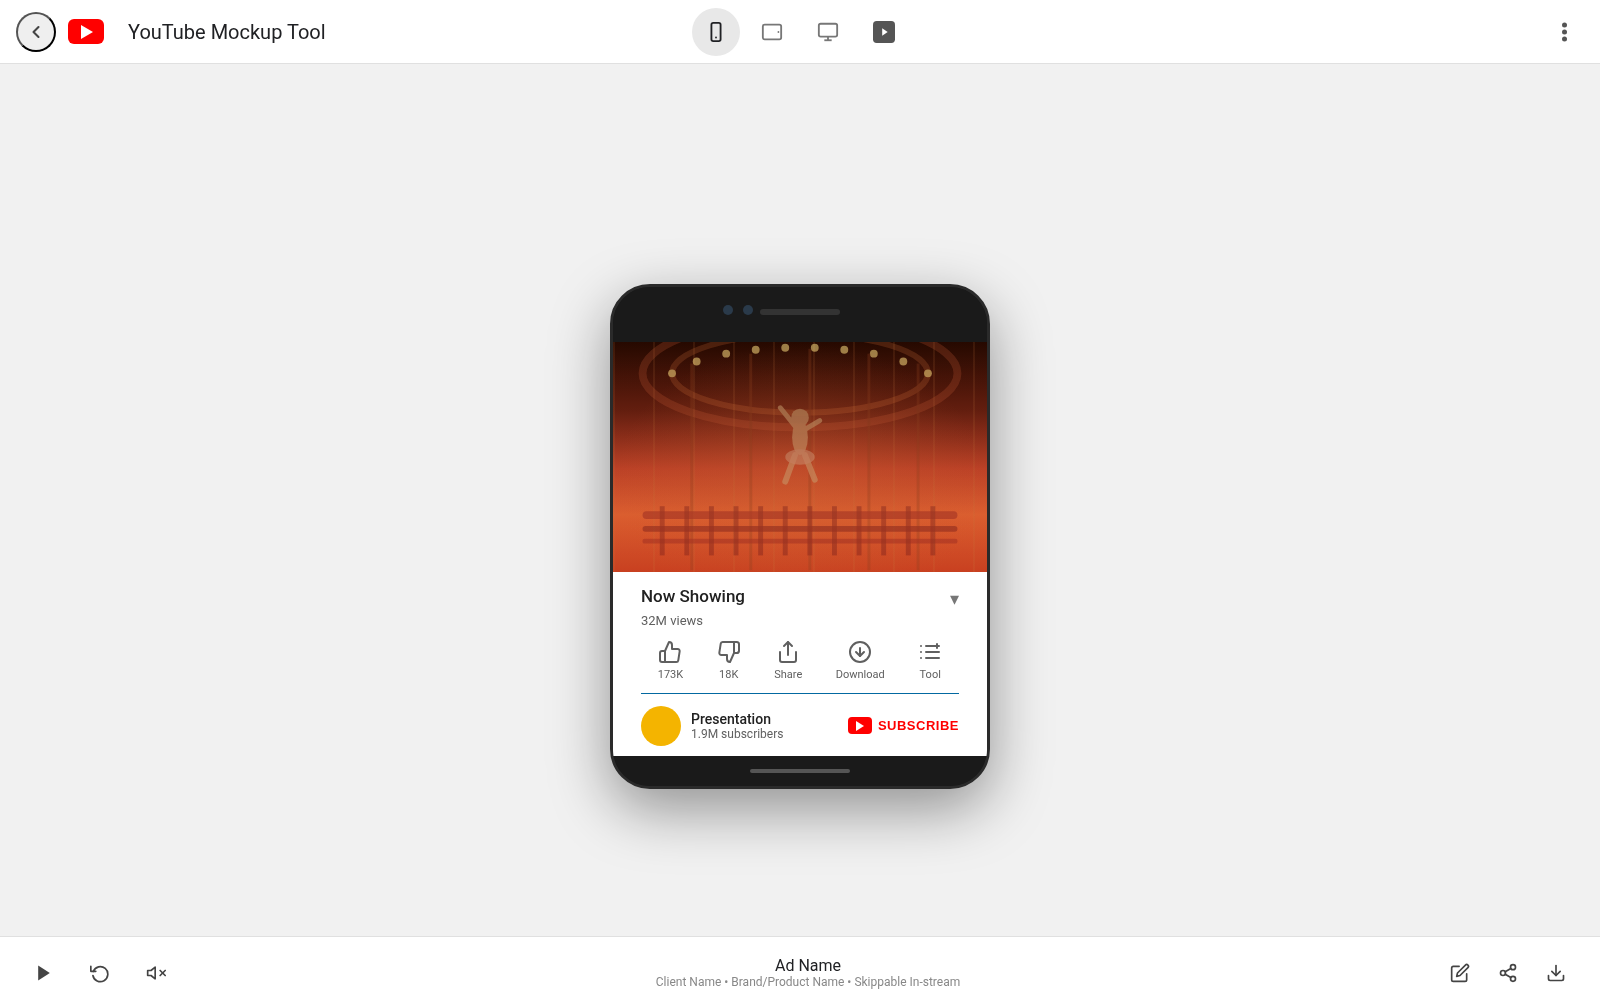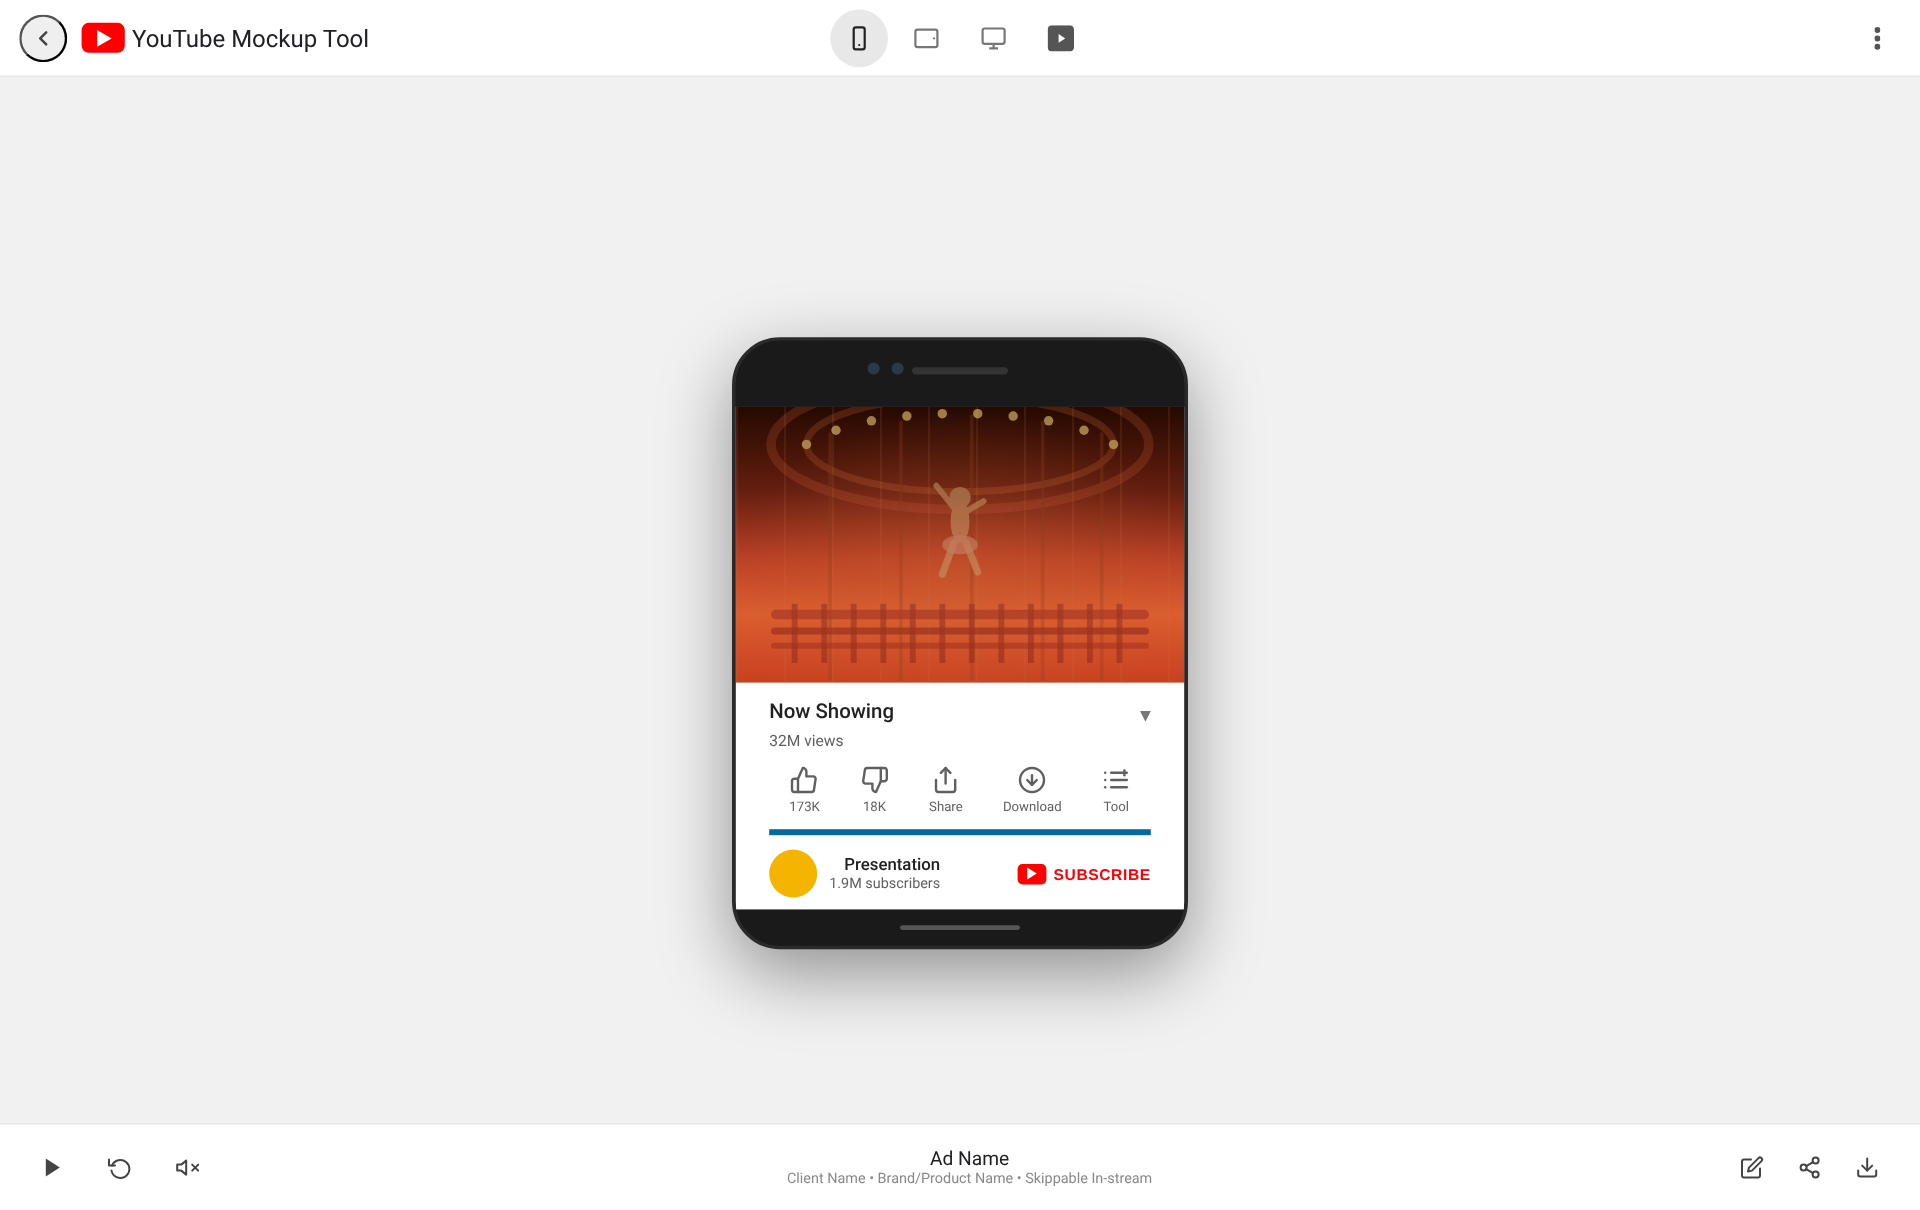--- a/index.html
+++ b/index.html
@@ -35,21 +35,21 @@
       display: flex;
       align-items: center;
       justify-content: center;
       width: 40px;
       height: 40px;
       border-radius: 50%;
     }
     .yt-logo {
       display: flex;
       align-items: center;
-      gap: 6px;
+      gap: 24px;
     }
     .yt-logo-icon {
       width: 36px;
       height: 25px;
       background: #ff0000;
       border-radius: 6px;
       display: flex;
       align-items: center;
       justify-content: center;
     }
@@ -251,21 +251,21 @@
     }
     .video-views {
       font-size: 13px;
       color: #606060;
       margin-bottom: 12px;
     }
     .action-row {
       display: flex;
       align-items: center;
       justify-content: space-around;
-      border-bottom: 5px solid #0369a1;
+      border-bottom: 1px solid #0369a1;
       padding-bottom: 12px;
       margin-bottom: 12px;
     }
     .action-item {
       display: flex;
       flex-direction: column;
       align-items: center;
       gap: 4px;
       cursor: pointer;
     }
@@ -277,21 +277,20 @@
     
     .channel-row {
       display: flex;
       align-items: center;
       justify-content: space-between;
     }
     .channel-left {
       display: flex;
       align-items: center;
       gap: 10px;
-      text-align: right;
     }
     .channel-avatar {
       width: 40px;
       height: 40px;
       border-radius: 50%;
       background: #f4b400;
       flex-shrink: 0;
     }
     .channel-info {
       display: flex;

